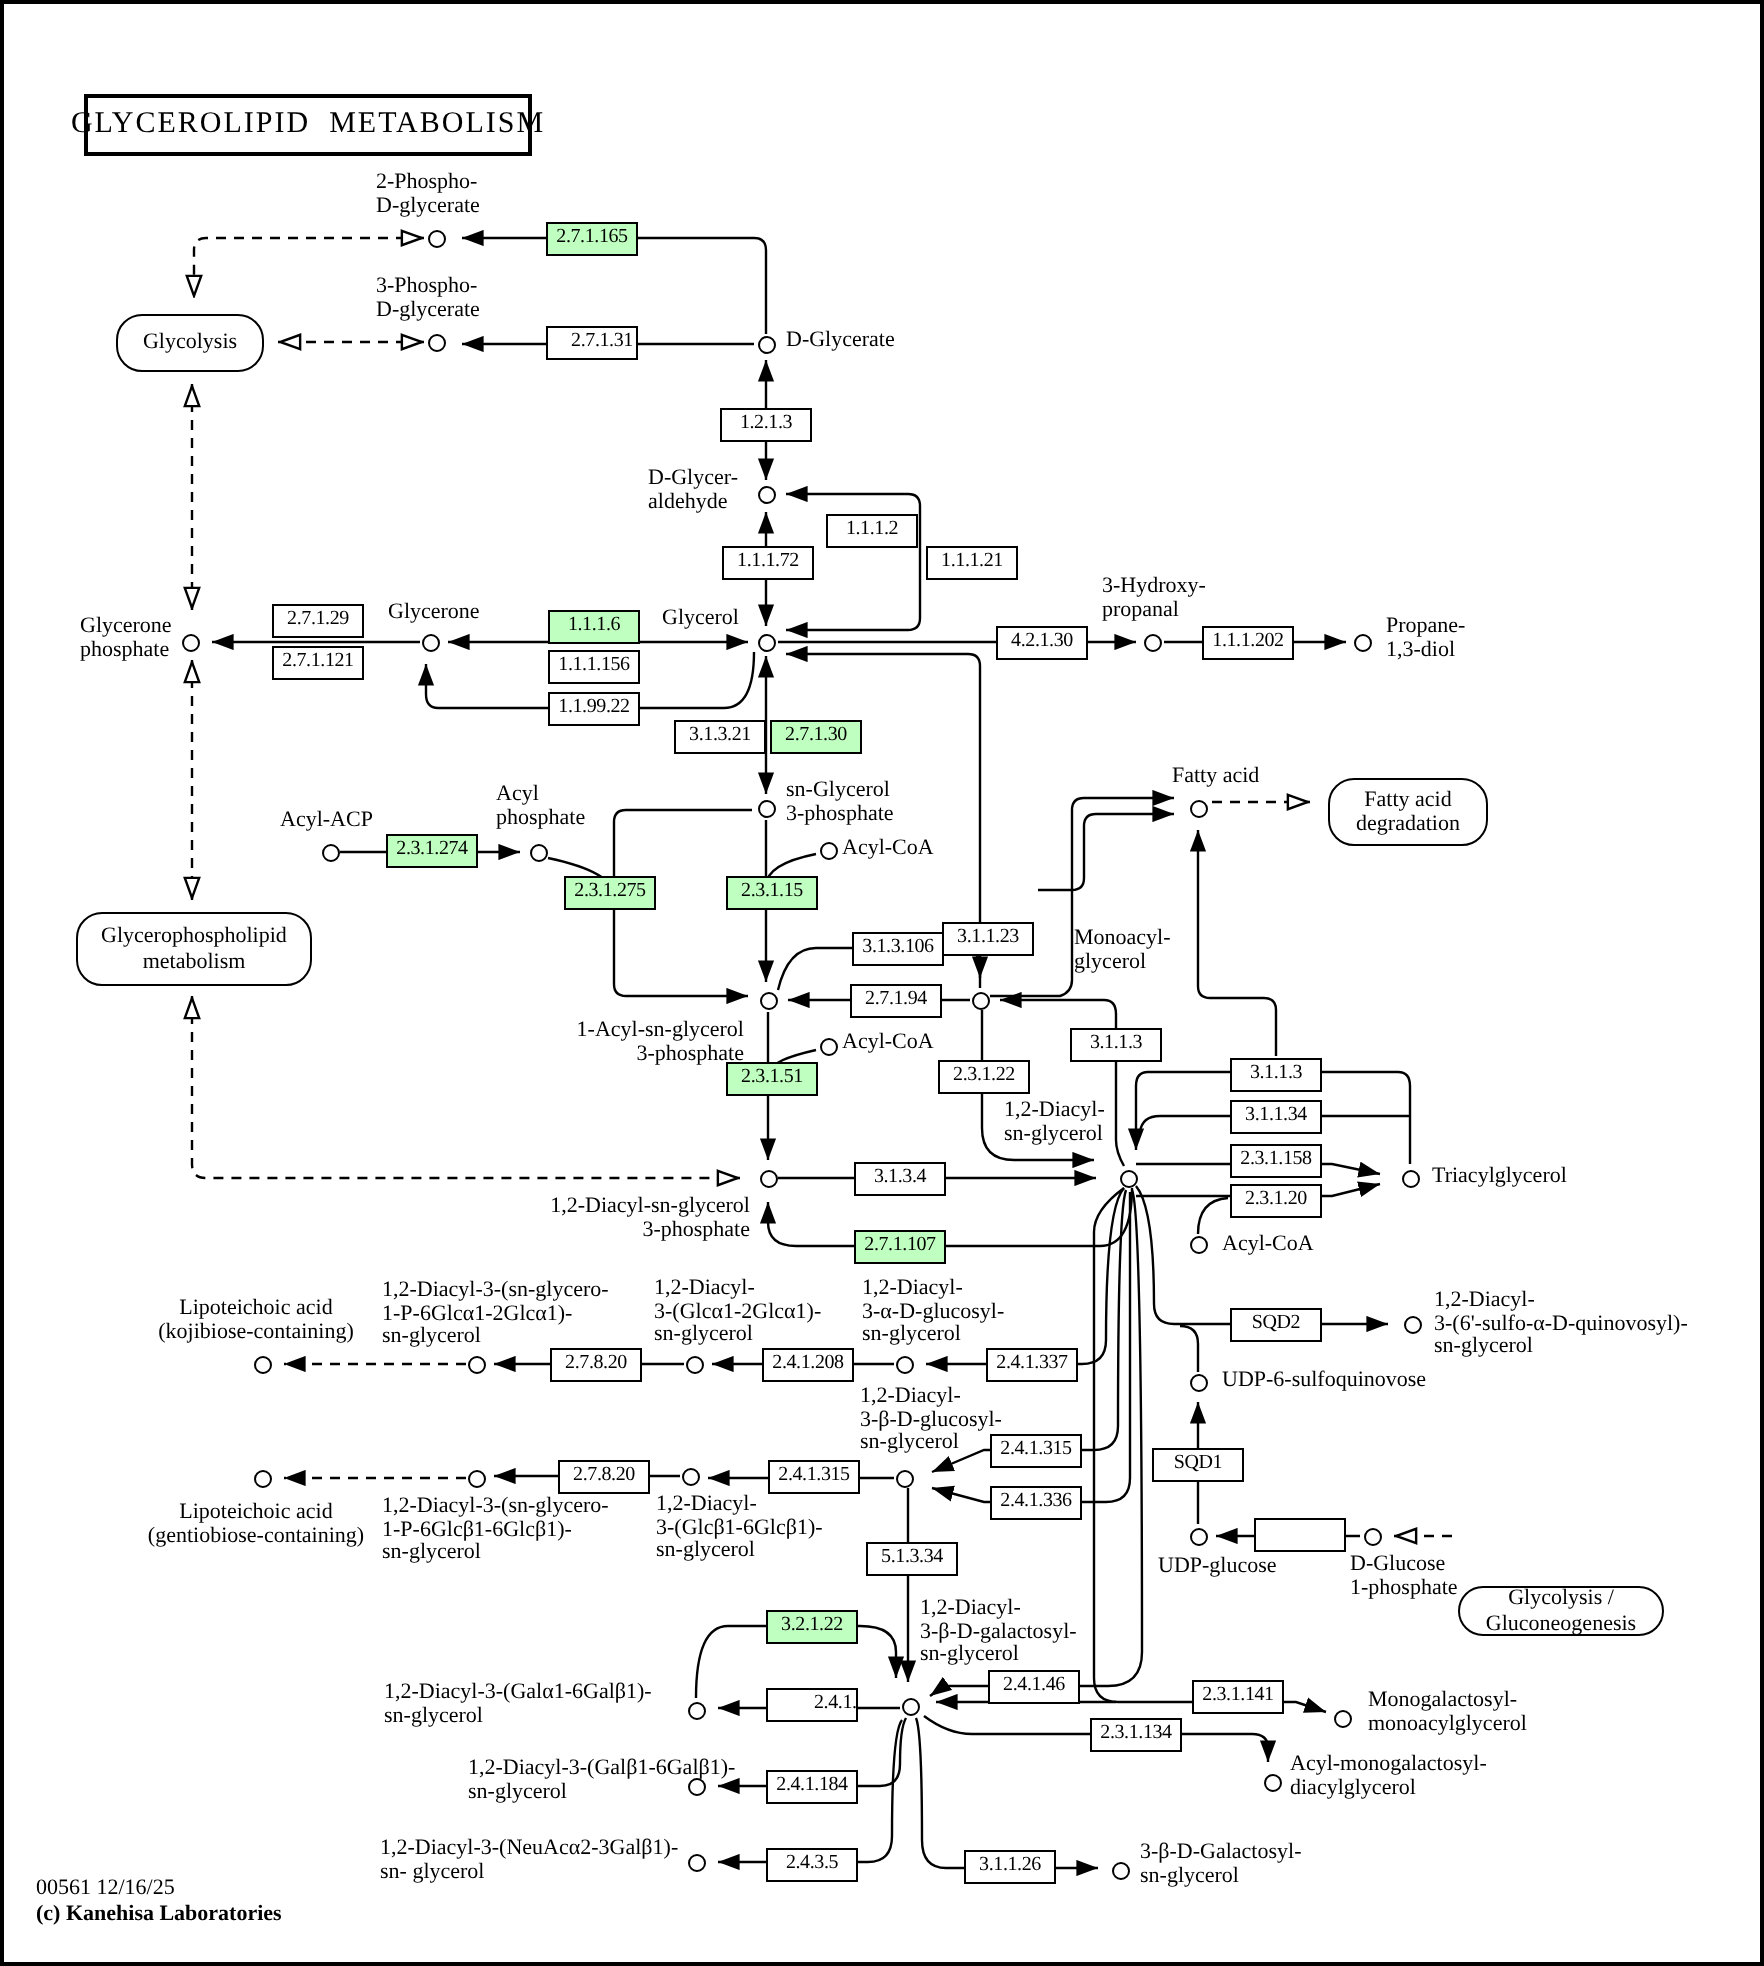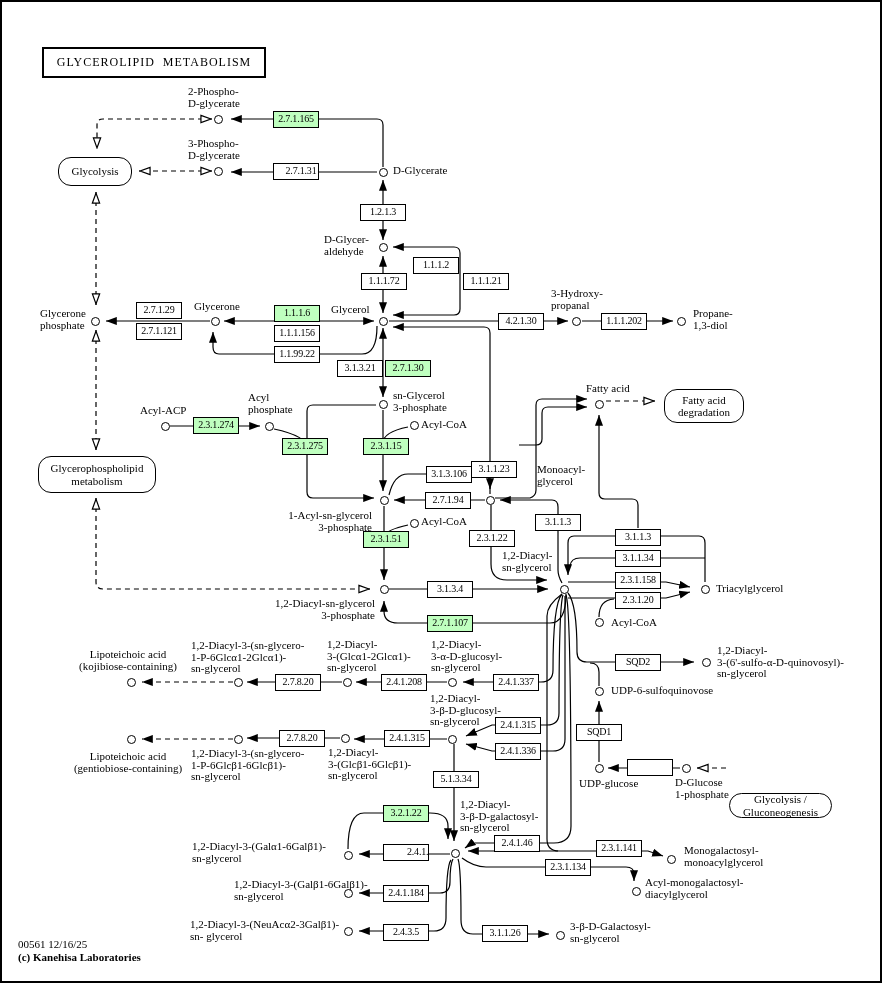--- a/index.html
+++ b/index.html
@@ -1,19 +1,19 @@
 <!DOCTYPE html>
 <html><head>
 <meta charset="utf-8">
 <style>
   html,body{margin:0;padding:0;background:#fff;}
   #stage{position:relative;width:882px;height:983px;background:#fff;border:2px solid #000;box-sizing:border-box;overflow:hidden;font-family:"Liberation Serif",serif;}
   #wires{position:absolute;left:0;top:0;}
   .title{position:absolute;left:40px;top:45px;width:220px;height:27px;border:2px solid #000;background:#fff;
-         font-size:12px;letter-spacing:1px;display:flex;align-items:center;justify-content:center;white-space:pre;}
+         font-size:15px;letter-spacing:1px;display:flex;align-items:center;justify-content:center;white-space:pre;}
   .ec{position:absolute;width:46px;height:17px;box-sizing:border-box;border:1.4px solid #000;background:#fff;
       font-size:10px;letter-spacing:-0.2px;text-align:center;line-height:14px;overflow:hidden;}
   .ec.hl{background:#bfffbf;}
   .node{position:absolute;width:9px;height:9px;box-sizing:border-box;border:1.4px solid #000;border-radius:50%;background:#fff;}
   .lbl{position:absolute;font-size:11px;line-height:1.06;color:#000;white-space:pre-line;}
   .plink{position:absolute;box-sizing:border-box;border:1.4px solid #000;border-radius:13px;background:#fff;
          font-size:11px;line-height:1.1;display:flex;align-items:center;justify-content:center;text-align:center;white-space:pre-line;}
   .footer{position:absolute;left:16px;top:936px;font-size:11px;line-height:1.2;white-space:pre-line;}
 </style>
 </head>

